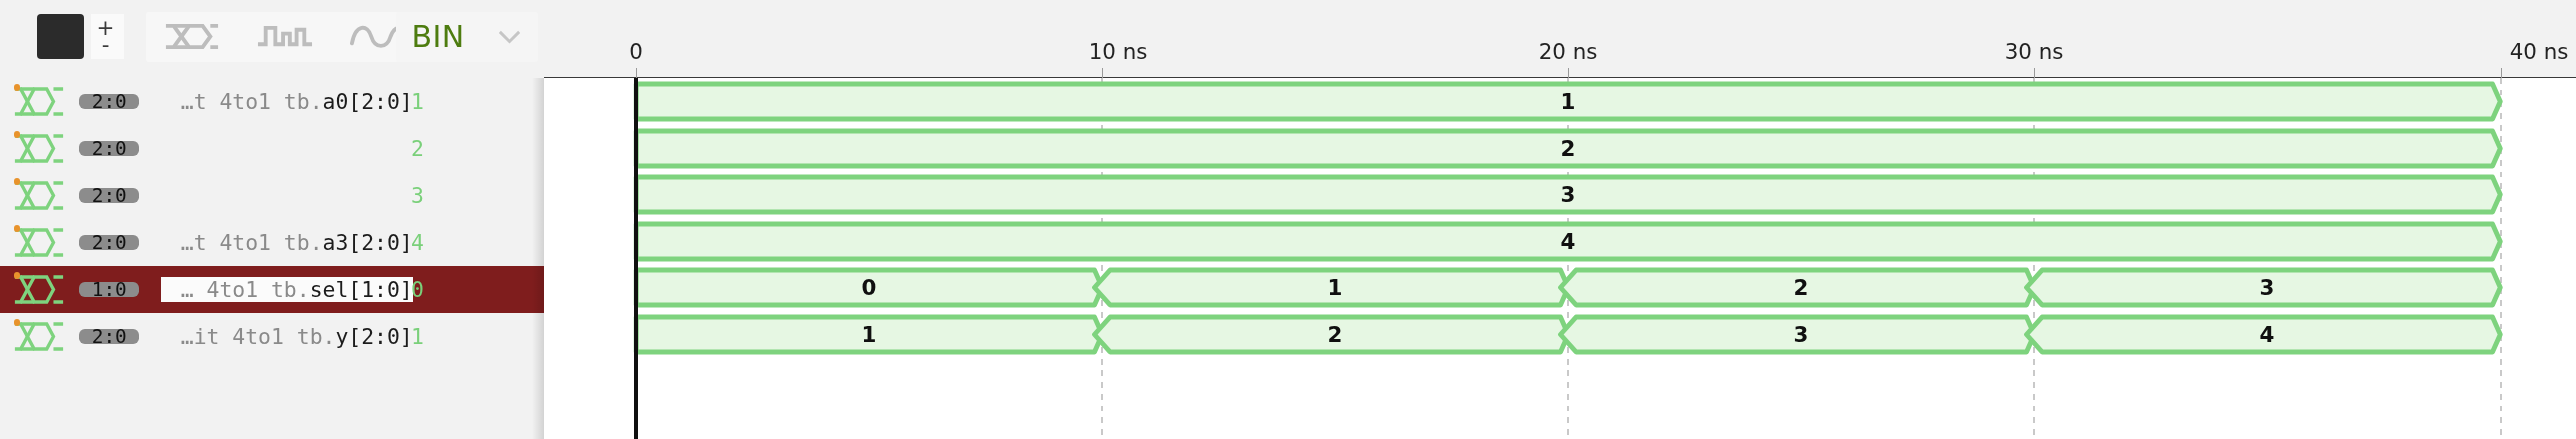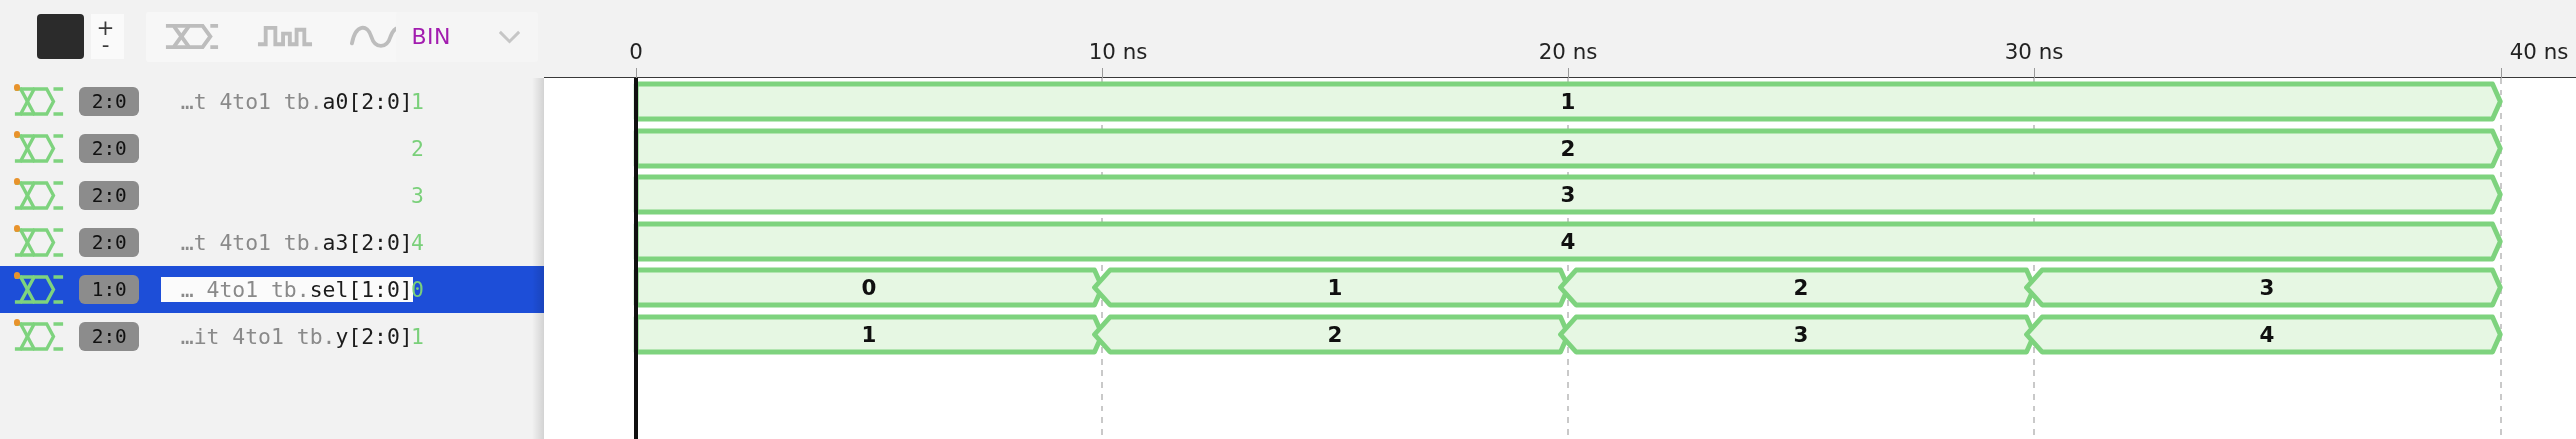--- a/index.html
+++ b/index.html
@@ -38,21 +38,21 @@
   }
   .tb-icon{width:60px;height:39px;display:flex;align-items:center;justify-content:center;cursor:pointer;}
   .tb-icon svg{display:block;}
 
   .fmt-select{
     position:absolute;left:396px;top:11.7px;width:142px;height:50px;
     background:#f5f5f5;border:none;border-radius:2.9px;
     display:flex;align-items:center;cursor:pointer;
   }
   .fmt-label{
-    font-size:22px;color:#a21caf;margin-left:15.5px;letter-spacing:0.4px;
+    font-size:30px;color:#4d7c0f;margin-left:15.5px;letter-spacing:0.4px;
     font-family:"DejaVu Sans",sans-serif;
   }
   .fmt-chevron{position:absolute;right:15.5px;top:15.5px;}
 
   
   .ruler{
     position:absolute;left:544px;top:0;width:2032px;height:78px;
     background:#f2f2f2;
     border-bottom:1px solid #3a3a3a;
     box-sizing:border-box;
@@ -68,32 +68,32 @@
 
   
   .signal-panel{
     position:absolute;left:0;top:78px;width:544px;height:362px;
     background:#f2f2f2;
   }
   .sig-row{
     position:relative;height:47px;display:flex;align-items:center;
     background:#f2f2f2;
   }
-  .sig-row.selected{background:#1d4ed8;}
+  .sig-row.selected{background:#7f1d1d;}
   .sig-row.selected .sig-name-box{background:#fbfbfb;}
 
   .bus-glyph{
     position:relative;width:54px;height:33px;margin-left:11.7px;flex:none;
   }
   .bus-dot{
     position:absolute;left:1.9px;top:-1px;width:6.8px;height:6.8px;border-radius:50%;
     background:#e8932c;
   }
   .radix-badge{
-    width:60px;height:29px;border-radius:5.8px;background:#8c8c8c;
+    width:60px;height:15px;border-radius:5.8px;background:#8c8c8c;
     color:#111;font-size:19.4px;display:flex;align-items:center;justify-content:center;
     margin-left:13.6px;flex:none;
     font-family:"DejaVu Sans Mono","Liberation Mono",monospace;
   }
   .sig-name-box{
     flex:none;margin-left:21.4px;width:252px;
     font-size:21.4px;color:#8a8a8a;white-space:nowrap;
     font-family:"DejaVu Sans Mono","Liberation Mono",monospace;
     text-align:right;
   }

